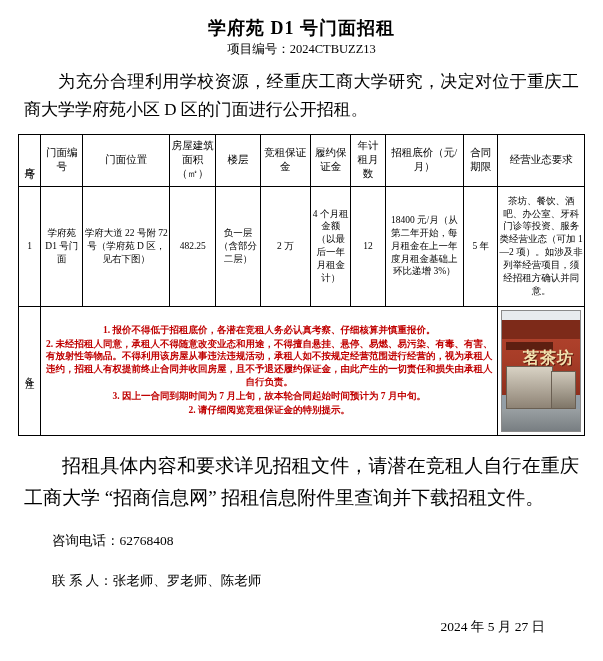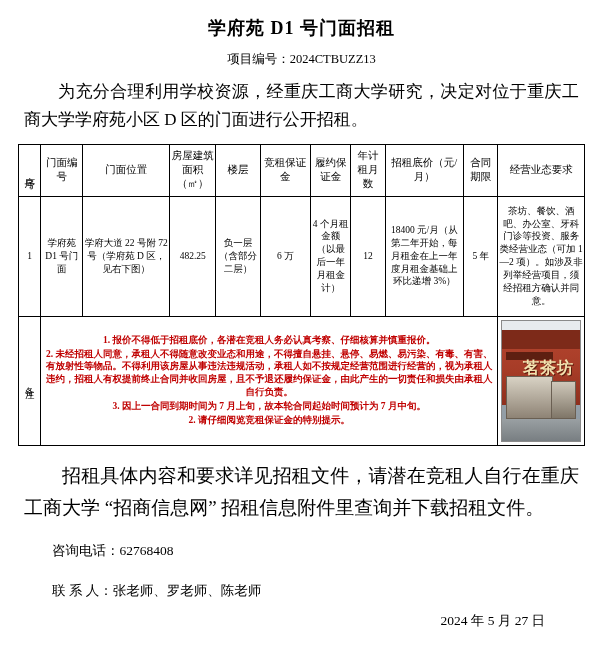--- a/index.html
+++ b/index.html
@@ -22,21 +22,21 @@
     padding: 0;
     box-sizing: border-box;
     position: relative;
   }
   .doc-title {
     text-align: center;
     font-size: 18px;
     font-weight: bold;
     letter-spacing: 1px;
     margin-top: 16px;
-    margin-bottom: 11px;
+    margin-bottom: 1px;
     font-family: "Liberation Serif", "DejaVu Serif", serif;
   }
   .doc-number {
     text-align: center;
     font-size: 12.5px;
     margin-bottom: 10px;
   }
   .intro {
     margin: 0 24px 10px 24px;
     font-size: 17px;
@@ -209,21 +209,21 @@
       <th>招租底价（元/月）</th>
       <th>合同期限</th>
       <th>经营业态要求</th>
     </tr>
     <tr style="height:120px;">
       <td>1</td>
       <td class="cell-small">学府苑 D1 号门面</td>
       <td class="cell-loc">学府大道 22 号附 72 号（学府苑 D 区，见右下图）</td>
       <td>482.25</td>
       <td class="cell-small">负一层（含部分二层）</td>
-      <td>6 万</td>
+      <td>2 万</td>
       <td class="cell-small">4 个月租金额（以最后一年月租金计）</td>
       <td>12</td>
       <td class="cell-price">18400 元/月（从第二年开始，每月租金在上一年度月租金基础上环比递增 3%）</td>
       <td>5 年</td>
       <td class="cell-biz">茶坊、餐饮、酒吧、办公室、牙科门诊等投资、服务类经营业态（可加 1—2 项）。如涉及非列举经营项目，须经招租方确认并同意。</td>
     </tr>
     <tr class="remark-row">
       <td class="remark-label"><span class="vert">备注</span></td>
       <td class="remark-body" colspan="9">
         <p>1. 报价不得低于招租底价，各潜在竞租人务必认真考察、仔细核算并慎重报价。</p>
@@ -245,15 +245,15 @@
       </td>
     </tr>
   </tbody>
     </table>
 
   <div class="para">招租具体内容和要求详见招租文件，请潜在竞租人自行在重庆工商大学 “招商信息网” 招租信息附件里查询并下载招租文件。</div>
 
   <div class="contact">咨询电话：62768408</div>
   <div class="contact">联 系 人：张老师、罗老师、陈老师</div>
 
-  <div class="signature" style="margin-top:4px;">2024 年 5 月 27 日</div>
+  <div class="signature" style="margin-top:20px;">2024 年 5 月 27 日</div>
 
 </div>
 
 </body></html>

